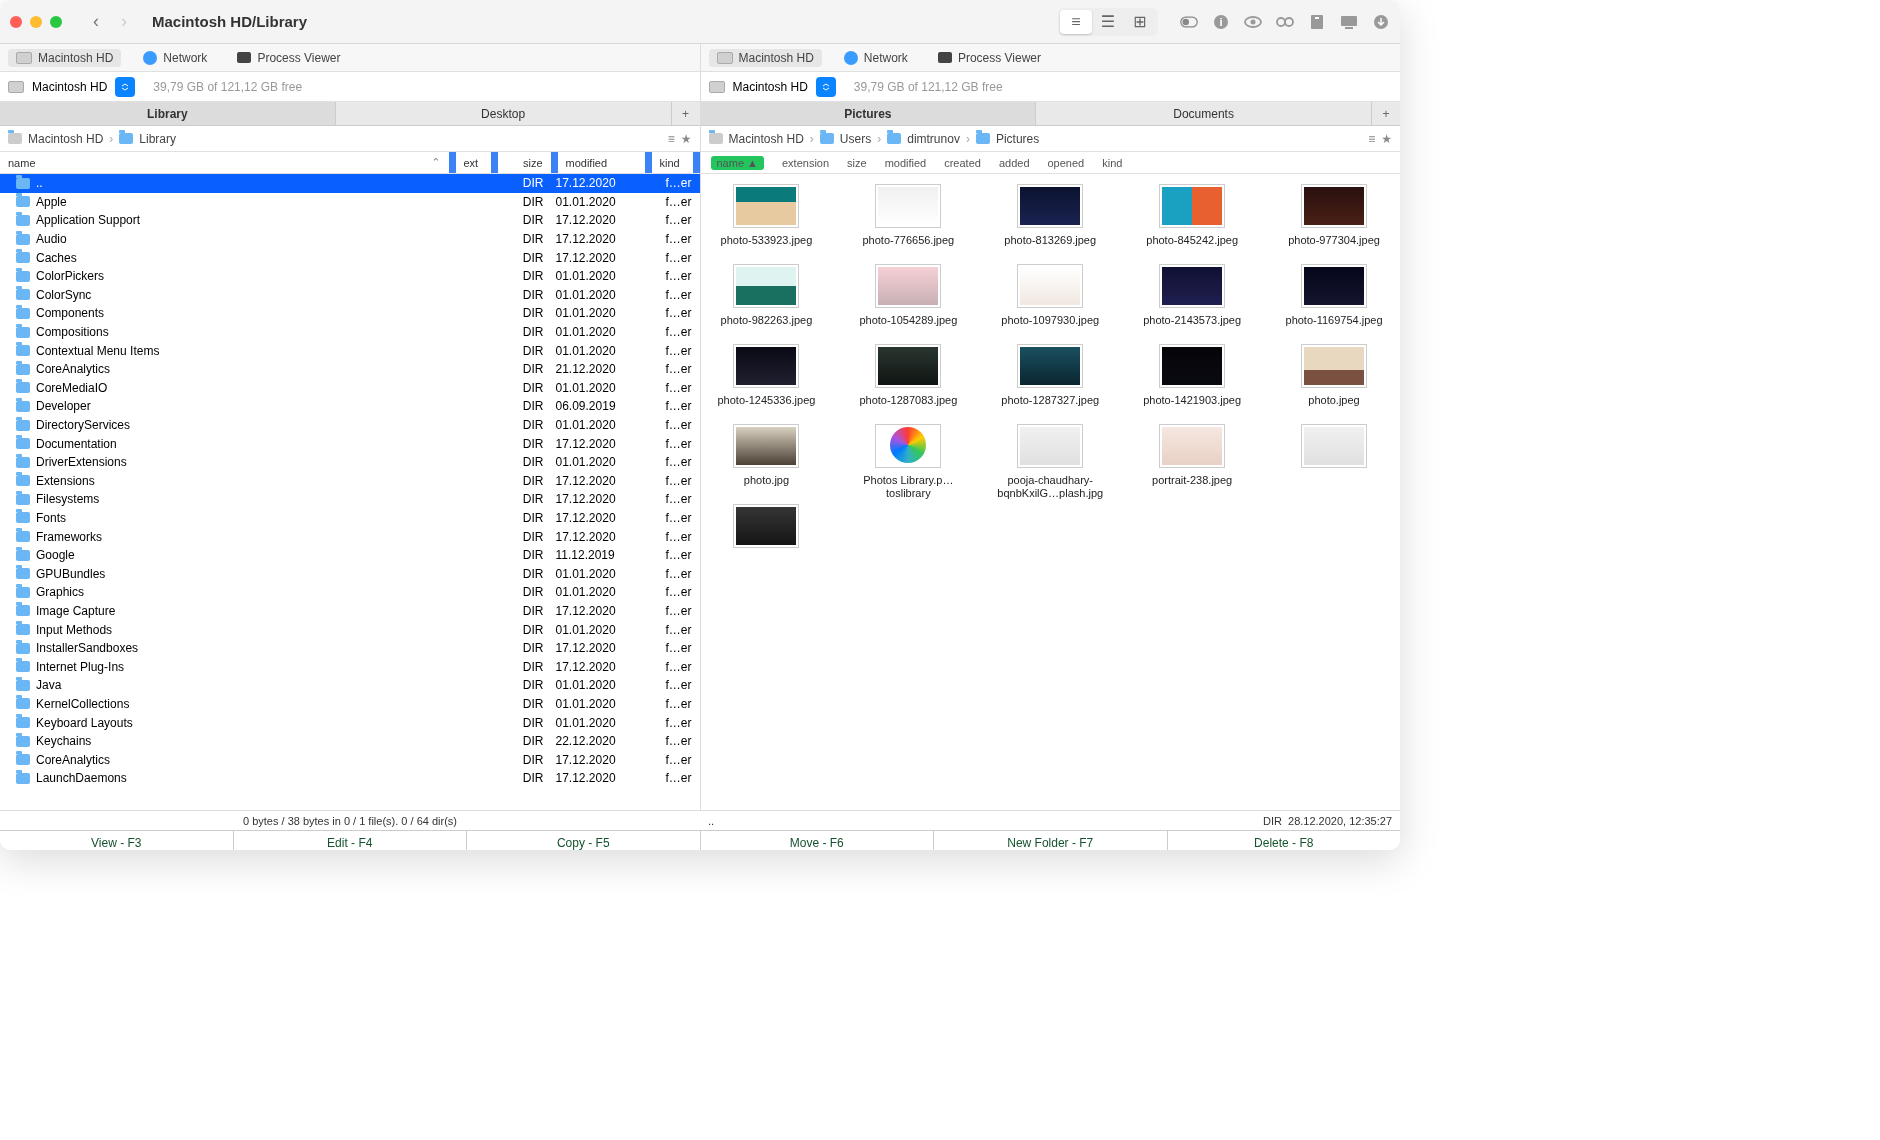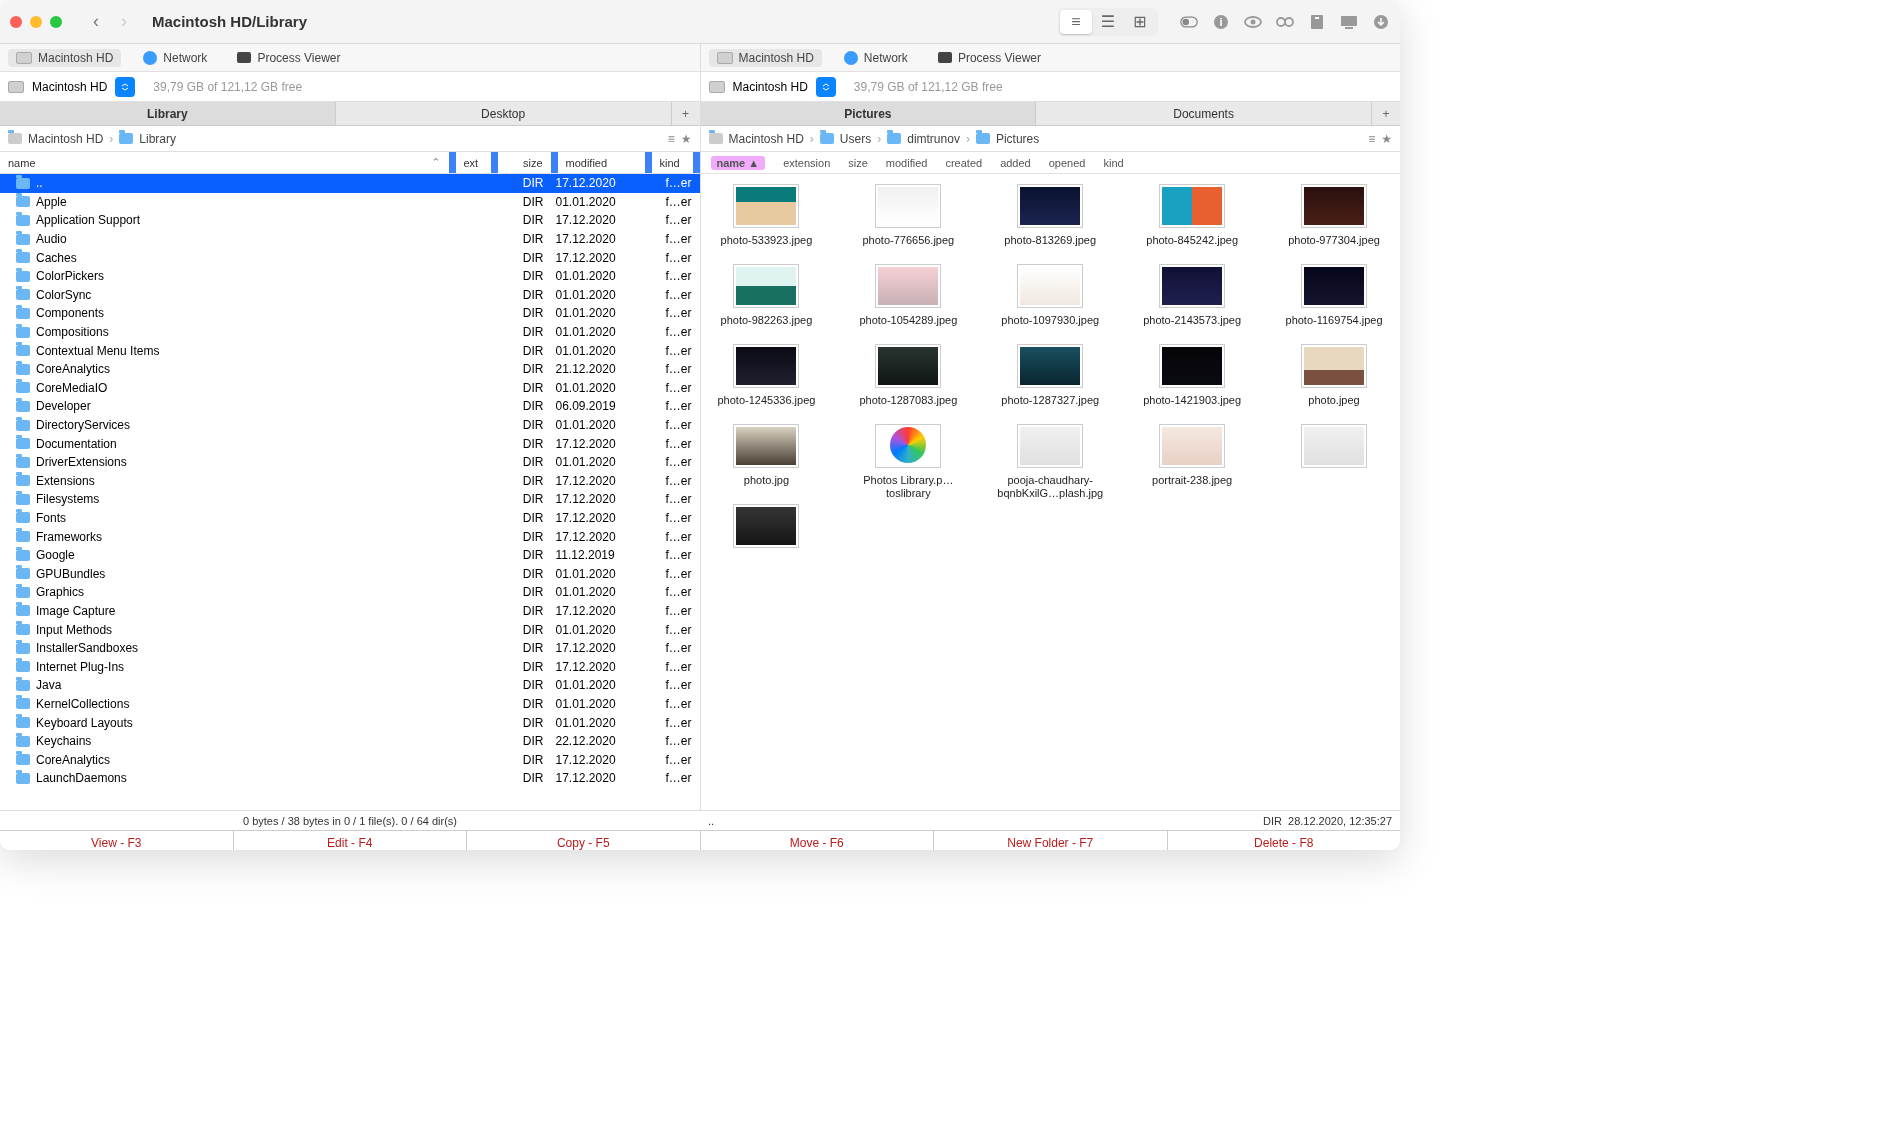--- a/index.html
+++ b/index.html
@@ -38,32 +38,32 @@
   .row { height:18.6px; display:flex; align-items:center; padding:0 8px;}
   .row.sel { background:#0a60ff; color:#fff;}
   .cell-name{flex:1; display:flex; align-items:center; gap:6px; padding-left:8px;}
   .cell-ext{width:42px;}
   .cell-size{width:60px; text-align:right; padding-right:6px;}
   .cell-mod{width:94px; padding-left:6px;}
   .cell-kind{width:48px; padding-left:6px;text-align:right;}
   .folder-icon{ width:14px; height:11px; background:#6bb7f5; border-radius:2px; position:relative;}
   .folder-icon::before{content:""; position:absolute; top:-3px; left:0; width:6px; height:3px; background:#6bb7f5; border-radius:1px 1px 0 0;}
   .sortbar { height:22px; display:flex; gap:18px; padding:0 10px; font-size:11px; color:#555; align-items:center; border-bottom:1px solid #e0e0e0;}
-  .sort-item.active{ background:#f0abfc; padding:1px 6px; border-radius:3px; font-weight:700;}
+  .sort-item.active{ background:#22c55e; padding:1px 6px; border-radius:3px; font-weight:400;}
   .icons-area{ flex:1; overflow:hidden; padding:10px 4px; }
   .icon-grid{ display:grid; grid-template-columns:repeat(5,1fr); gap:4px 18px;}
   .thumb-item{ display:flex; flex-direction:column; align-items:center; font-size:11px; color:#222;}
   .thumb{ width:66px; height:44px; border:1px solid #ccc; padding:2px; margin-bottom:6px; background:#fff;}
   .thumb-inner{ width:100%; height:100%;}
   .thumb-label{ text-align:center; max-width:120px; line-height:1.2; height:26px; overflow:hidden;}
   .footer-status { height:20px; border-top:1px solid #ddd; display:flex; font-size:11px; color:#333;}
   .fs-left,.fs-right{flex:1; display:flex; align-items:center; padding:0 8px;}
   .fs-right{justify-content:space-between;}
   .footer-actions { height:24px; border-top:1px solid #ccc; display:flex;}
-  .act{ flex:1; display:flex; align-items:center; justify-content:center; font-size:12px; color:#b91c1c; border-right:1px solid #ccc;}
+  .act{ flex:1; display:flex; align-items:center; justify-content:center; font-size:12px; color:#14532d; border-right:1px solid #ccc;}
   .act:last-child{border-right:none;}
   .mini-drive{width:16px;height:12px;background:#d0d0d0;border:1px solid #aaa;border-radius:2px;}
   .globe{width:14px;height:14px;border-radius:50%;background:#3b9cff;}
   .monitor{width:14px;height:11px;background:#444;border-radius:2px;}
   .freespace{color:#999; margin-left:10px; font-size:12px;}
 </style>
 </head>
 <body>
 
 <div class="titlebar">

